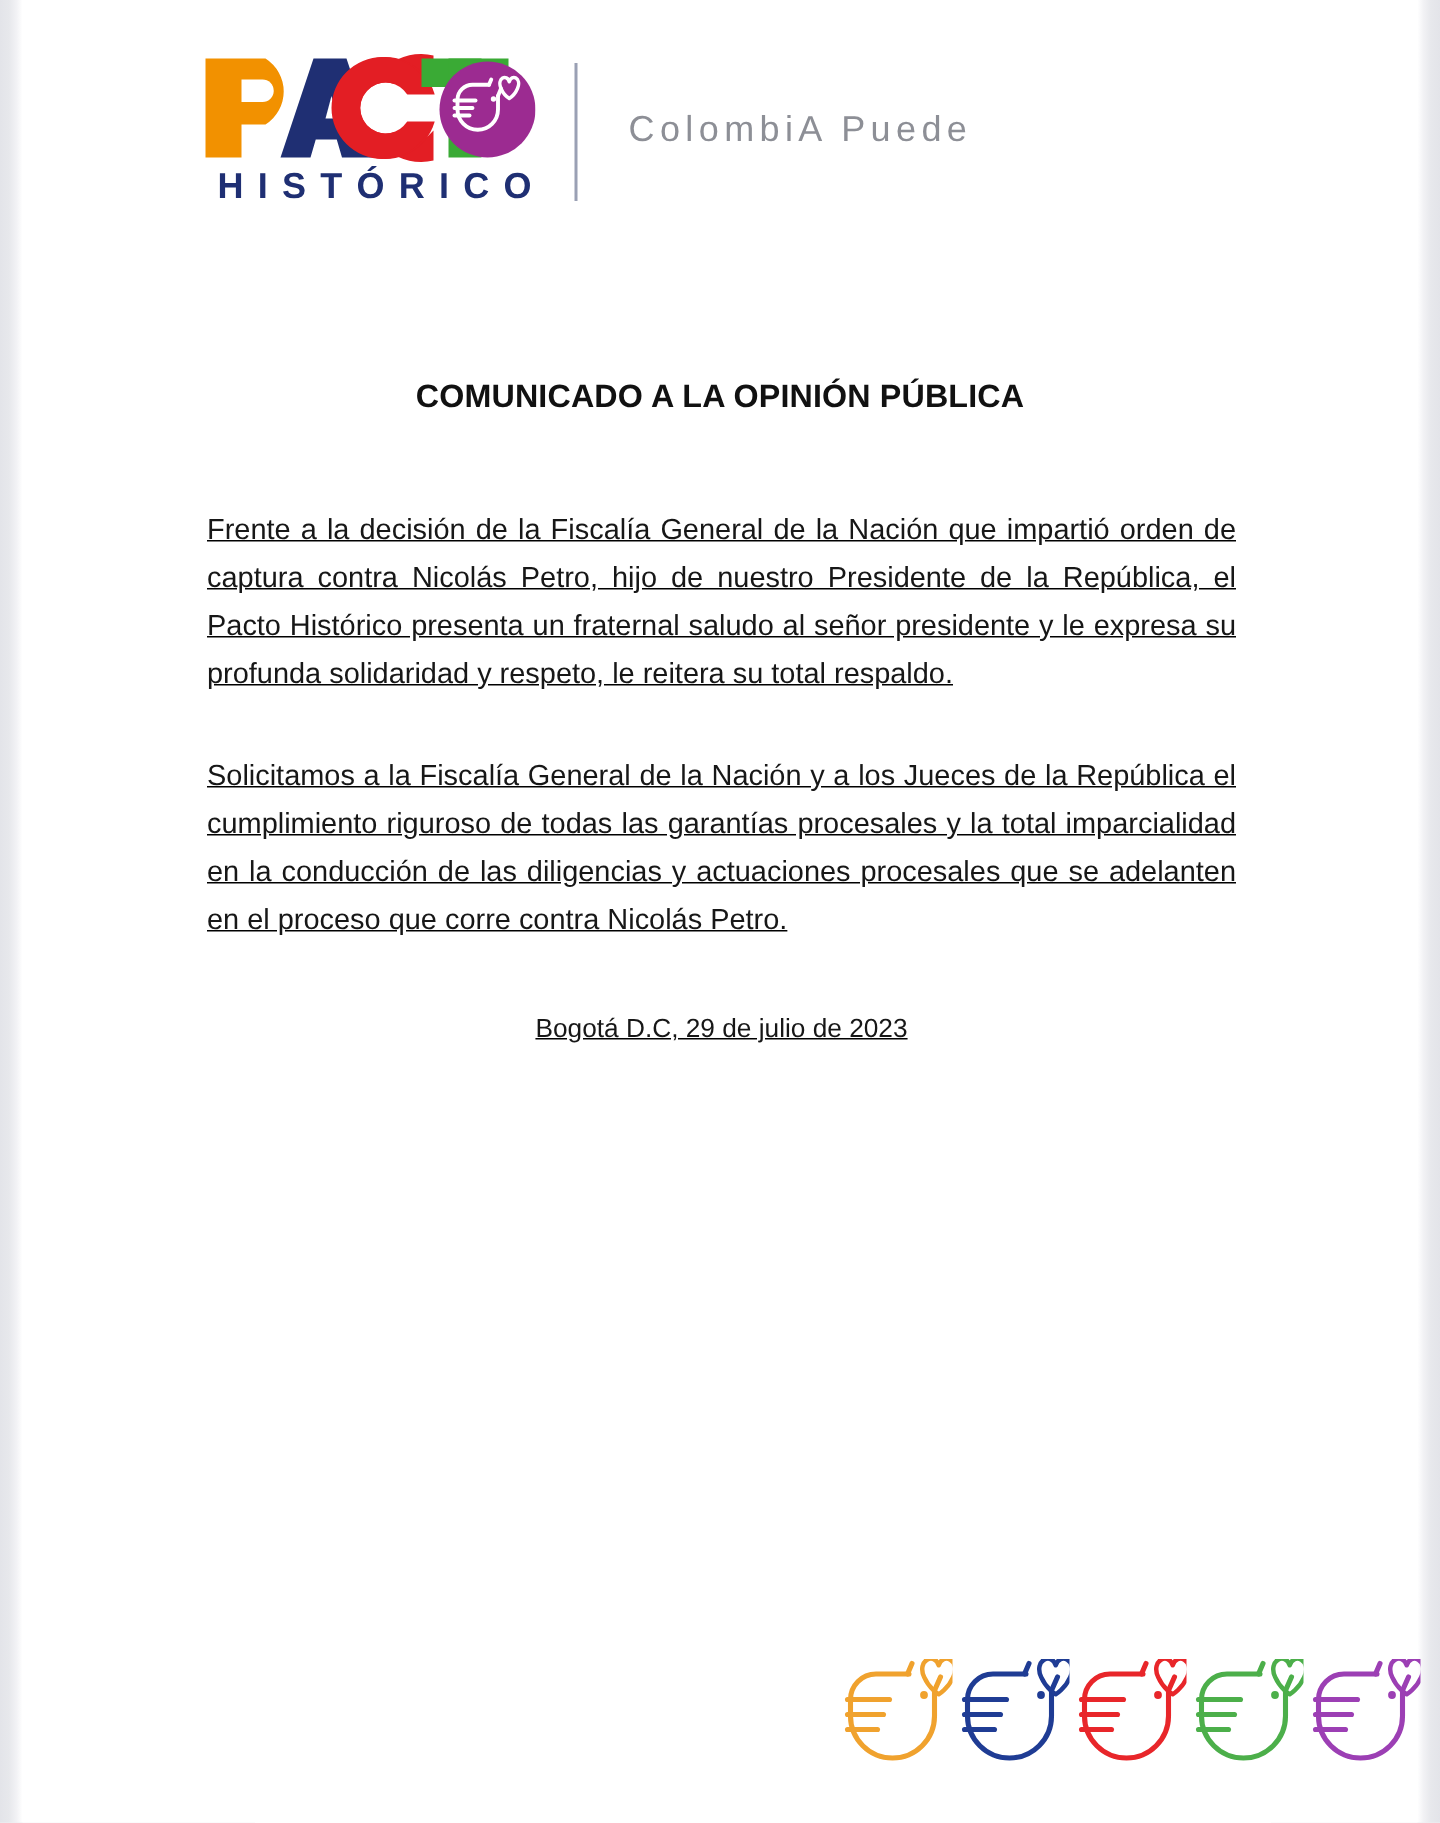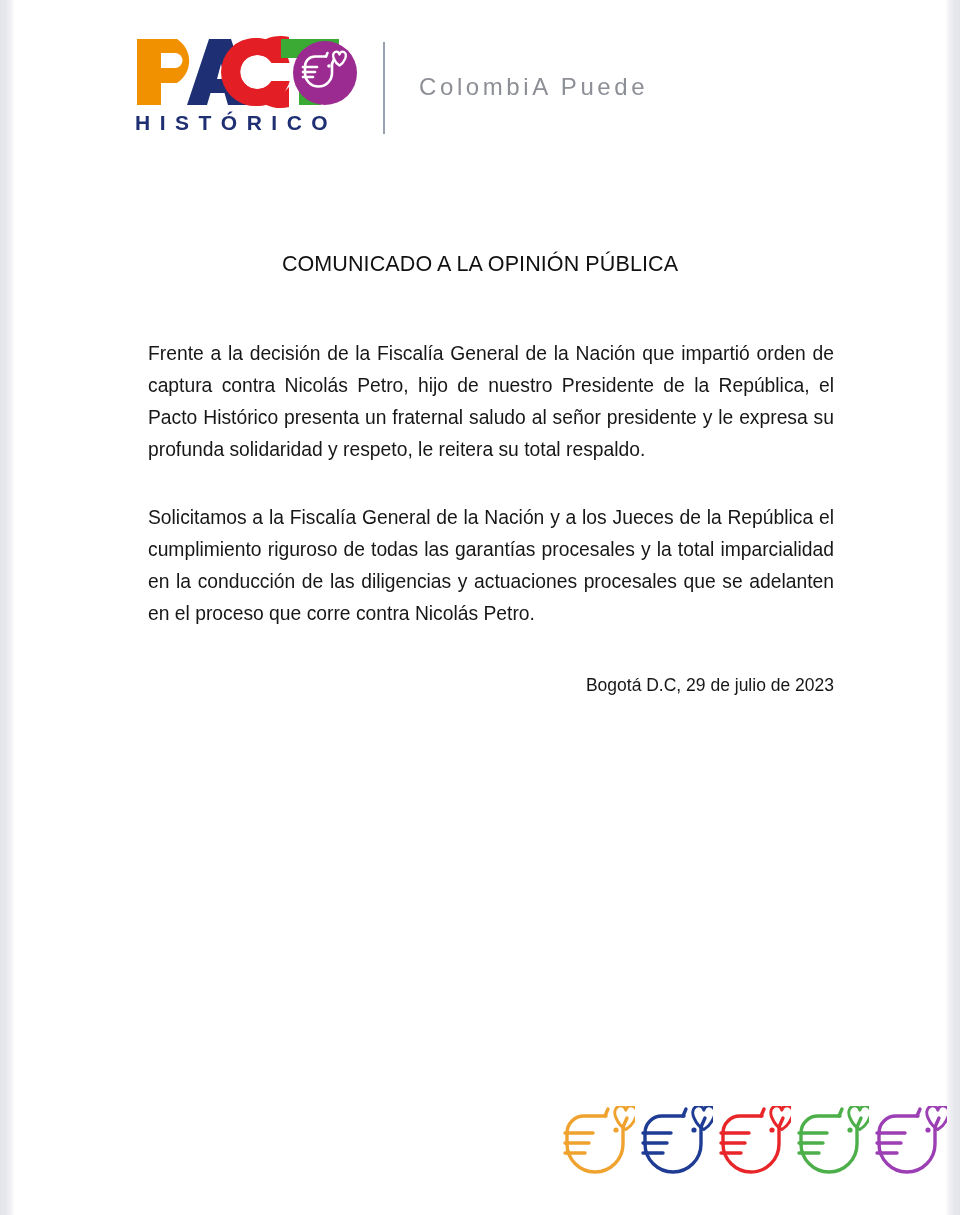--- a/index.html
+++ b/index.html
@@ -49,25 +49,25 @@
   }
   .pacto-word {
     position: relative;
     height: 74px;
     width: 222px;
   }
   .pacto-word svg { display: block; }
 
   .historico {
     position: absolute;
-    left: 0;
+    left: 10px;
     top: 76px;
     font-family: "Liberation Sans", sans-serif;
     font-weight: bold;
-    font-size: 21px;
+    font-size: 24px;
     letter-spacing: 9.5px;
     color: #1f2f73;
     white-space: nowrap;
   }
 
   .divider {
     width: 2px;
     height: 92px;
     background: #9aa0b4;
     margin-left: 26px;
@@ -86,49 +86,50 @@
   }
 
   
   .doc-title {
     position: absolute;
     left: 0;
     right: 0;
     top: 252px;
     text-align: center;
     font-family: "Liberation Sans", sans-serif;
-    font-weight: normal;
+    font-weight: bold;
     font-size: 21.5px;
     letter-spacing: 0.1px;
     color: #111111;
   }
 
   .body-col {
     position: absolute;
-    left: 133px;
+    left: 123px;
     top: 338px;
     width: 686px;
+    text-decoration: underline;
   }
   .para {
     font-family: "Liberation Sans", sans-serif;
     font-size: 19.3px;
     line-height: 32px;
     color: #171717;
     text-align: justify;
     text-justify: inter-word;
     margin: 0 0 36px 0;
   }
   .para:last-of-type { margin-bottom: 12px; }
   .dateline {
     font-family: "Liberation Sans", sans-serif;
     font-size: 17.5px;
     line-height: 26px;
     color: #171717;
     margin-top: 42px;
-    text-align: right;
+    text-align: center;
   }
 
   
   .footer-doves {
     position: absolute;
     left: 548px;
     top: 1106px;
     display: flex;
     gap: 6px;
     align-items: flex-end;

